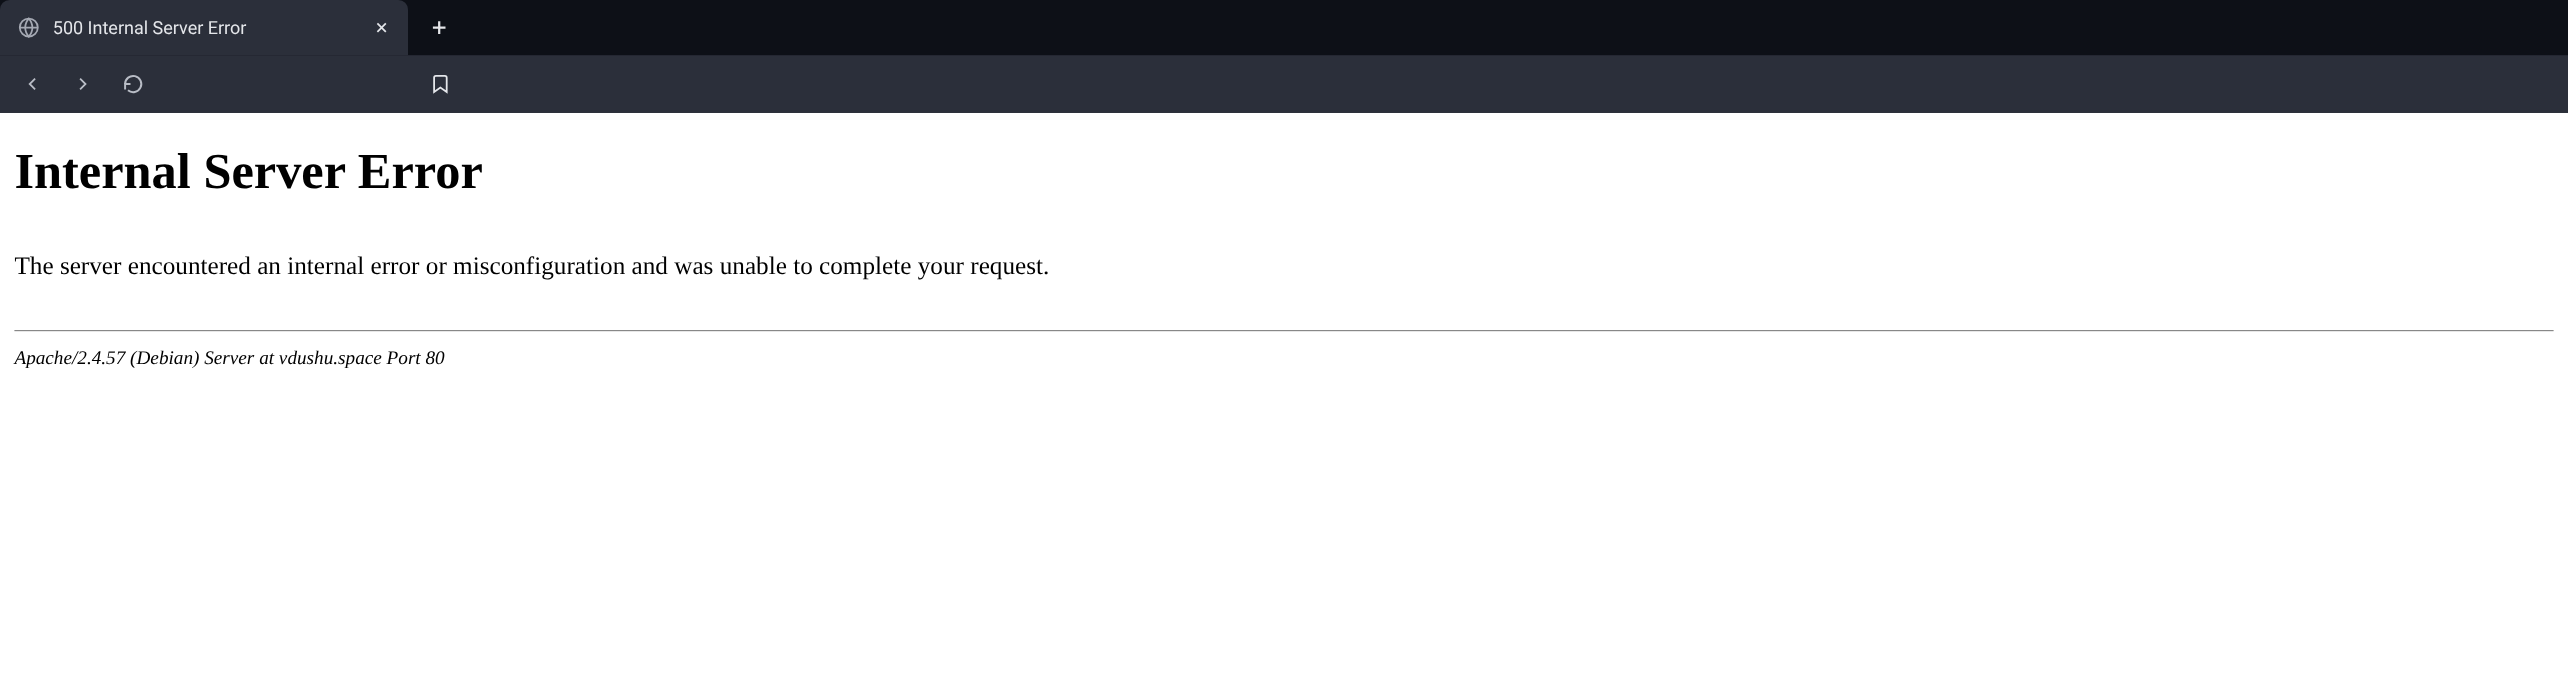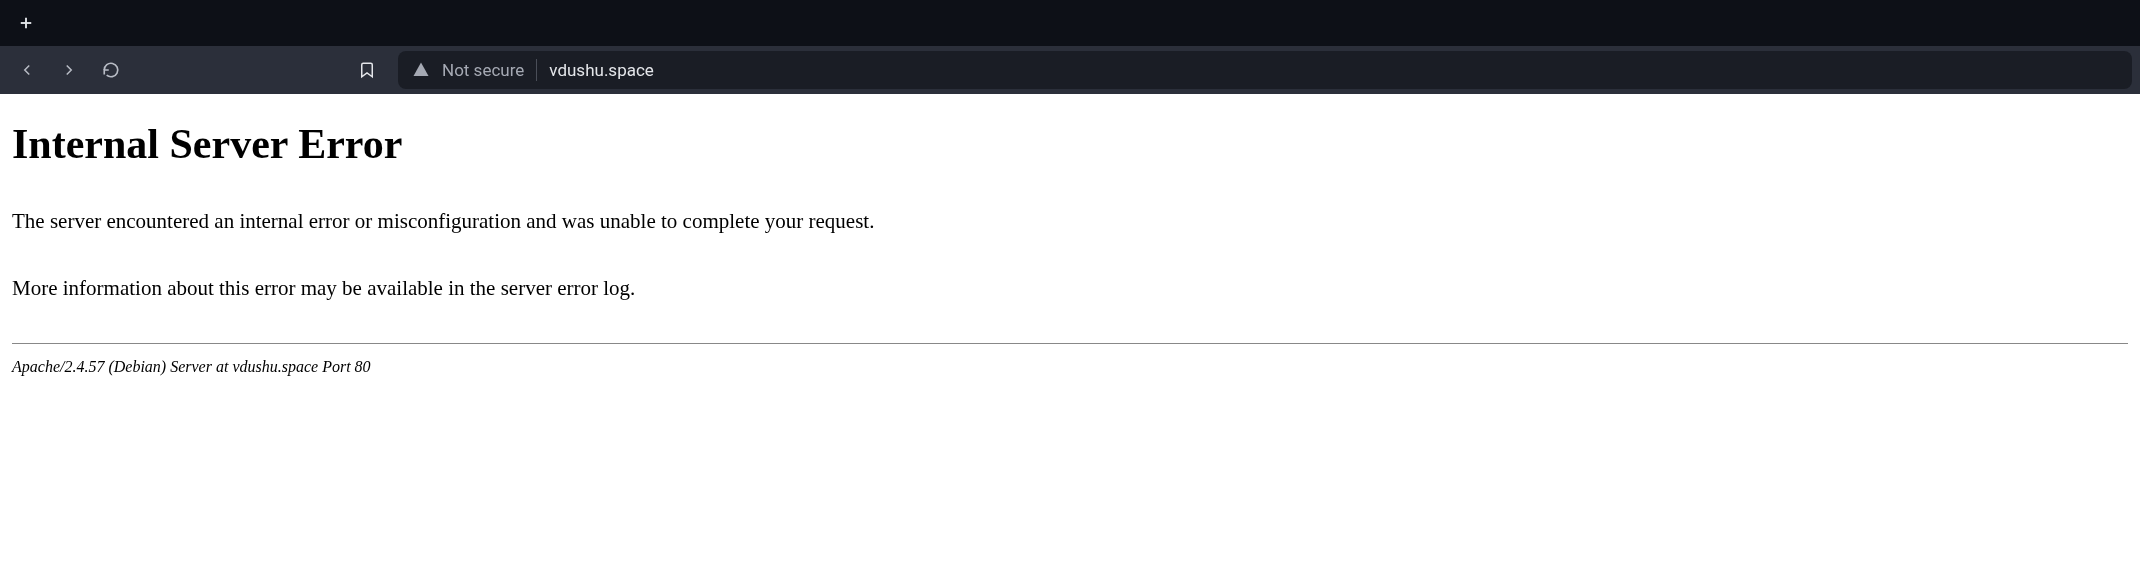--- a/index.html
+++ b/index.html
@@ -150,20 +150,36 @@
       font-size: 16px;
       font-style: italic;
       margin-top: 8px;
     }
   </style>
 </head>
 <body>
 
 <div class="browser-chrome">
   <div class="tab-bar">
+    <div class="tab">
+      <span class="tab-favicon">
+        <svg width="18" height="18" viewBox="0 0 24 24" fill="none" stroke="currentColor" stroke-width="2">
+          <circle cx="12" cy="12" r="10"></circle>
+          <line x1="2" y1="12" x2="22" y2="12"></line>
+          <path d="M12 2a15.3 15.3 0 0 1 4 10 15.3 15.3 0 0 1-4 10 15.3 15.3 0 0 1-4-10 15.3 15.3 0 0 1 4-10z"></path>
+        </svg>
+      </span>
+      <span class="tab-title">500 Internal Server Error</span>
+      <span class="tab-close">
+        <svg width="14" height="14" viewBox="0 0 24 24" fill="none" stroke="currentColor" stroke-width="2.5">
+          <line x1="18" y1="6" x2="6" y2="18"></line>
+          <line x1="6" y1="6" x2="18" y2="18"></line>
+        </svg>
+      </span>
+    </div>
     <div class="new-tab">
       <svg width="18" height="18" viewBox="0 0 24 24" fill="none" stroke="currentColor" stroke-width="2.5">
         <line x1="12" y1="5" x2="12" y2="19"></line>
         <line x1="5" y1="12" x2="19" y2="12"></line>
       </svg>
     </div>
   </div>
 
   <div class="toolbar">
     <div class="toolbar-btn">
@@ -181,32 +197,21 @@
         <path d="M3 12a9 9 0 1 1 3.2 6.9"></path>
         <polyline points="3 18 3 12 9 12"></polyline>
       </svg>
     </div>
     <div class="toolbar-spacer"></div>
     <div class="bookmark-btn">
       <svg width="18" height="20" viewBox="0 0 24 24" fill="none" stroke="currentColor" stroke-width="2">
         <path d="M19 21l-7-5-7 5V5a2 2 0 0 1 2-2h10a2 2 0 0 1 2 2z"></path>
       </svg>
     </div>
-    <div class="address-bar">
-      <span class="security-icon">
-        <svg width="18" height="18" viewBox="0 0 24 24" fill="currentColor">
-          <path d="M12 2 L22 20 L2 20 Z"></path>
-        </svg>
-      </span>
-      <span class="security-label">Not secure</span>
-      <div class="address-divider"></div>
-      <span class="url-text">vdushu.space</span>
-    </div>
   </div>
 </div>
 
 <div class="page-content">
   <h1 class="page-heading">Internal Server Error</h1>
   <p class="page-para">The server encountered an internal error or misconfiguration and was unable to complete your request.</p>
-  <p class="page-para">More information about this error may be available in the server error log.</p>
   <hr class="page-hr">
   <address class="page-footer">Apache/2.4.57 (Debian) Server at vdushu.space Port 80</address>
 </div>
 
 </body></html>

